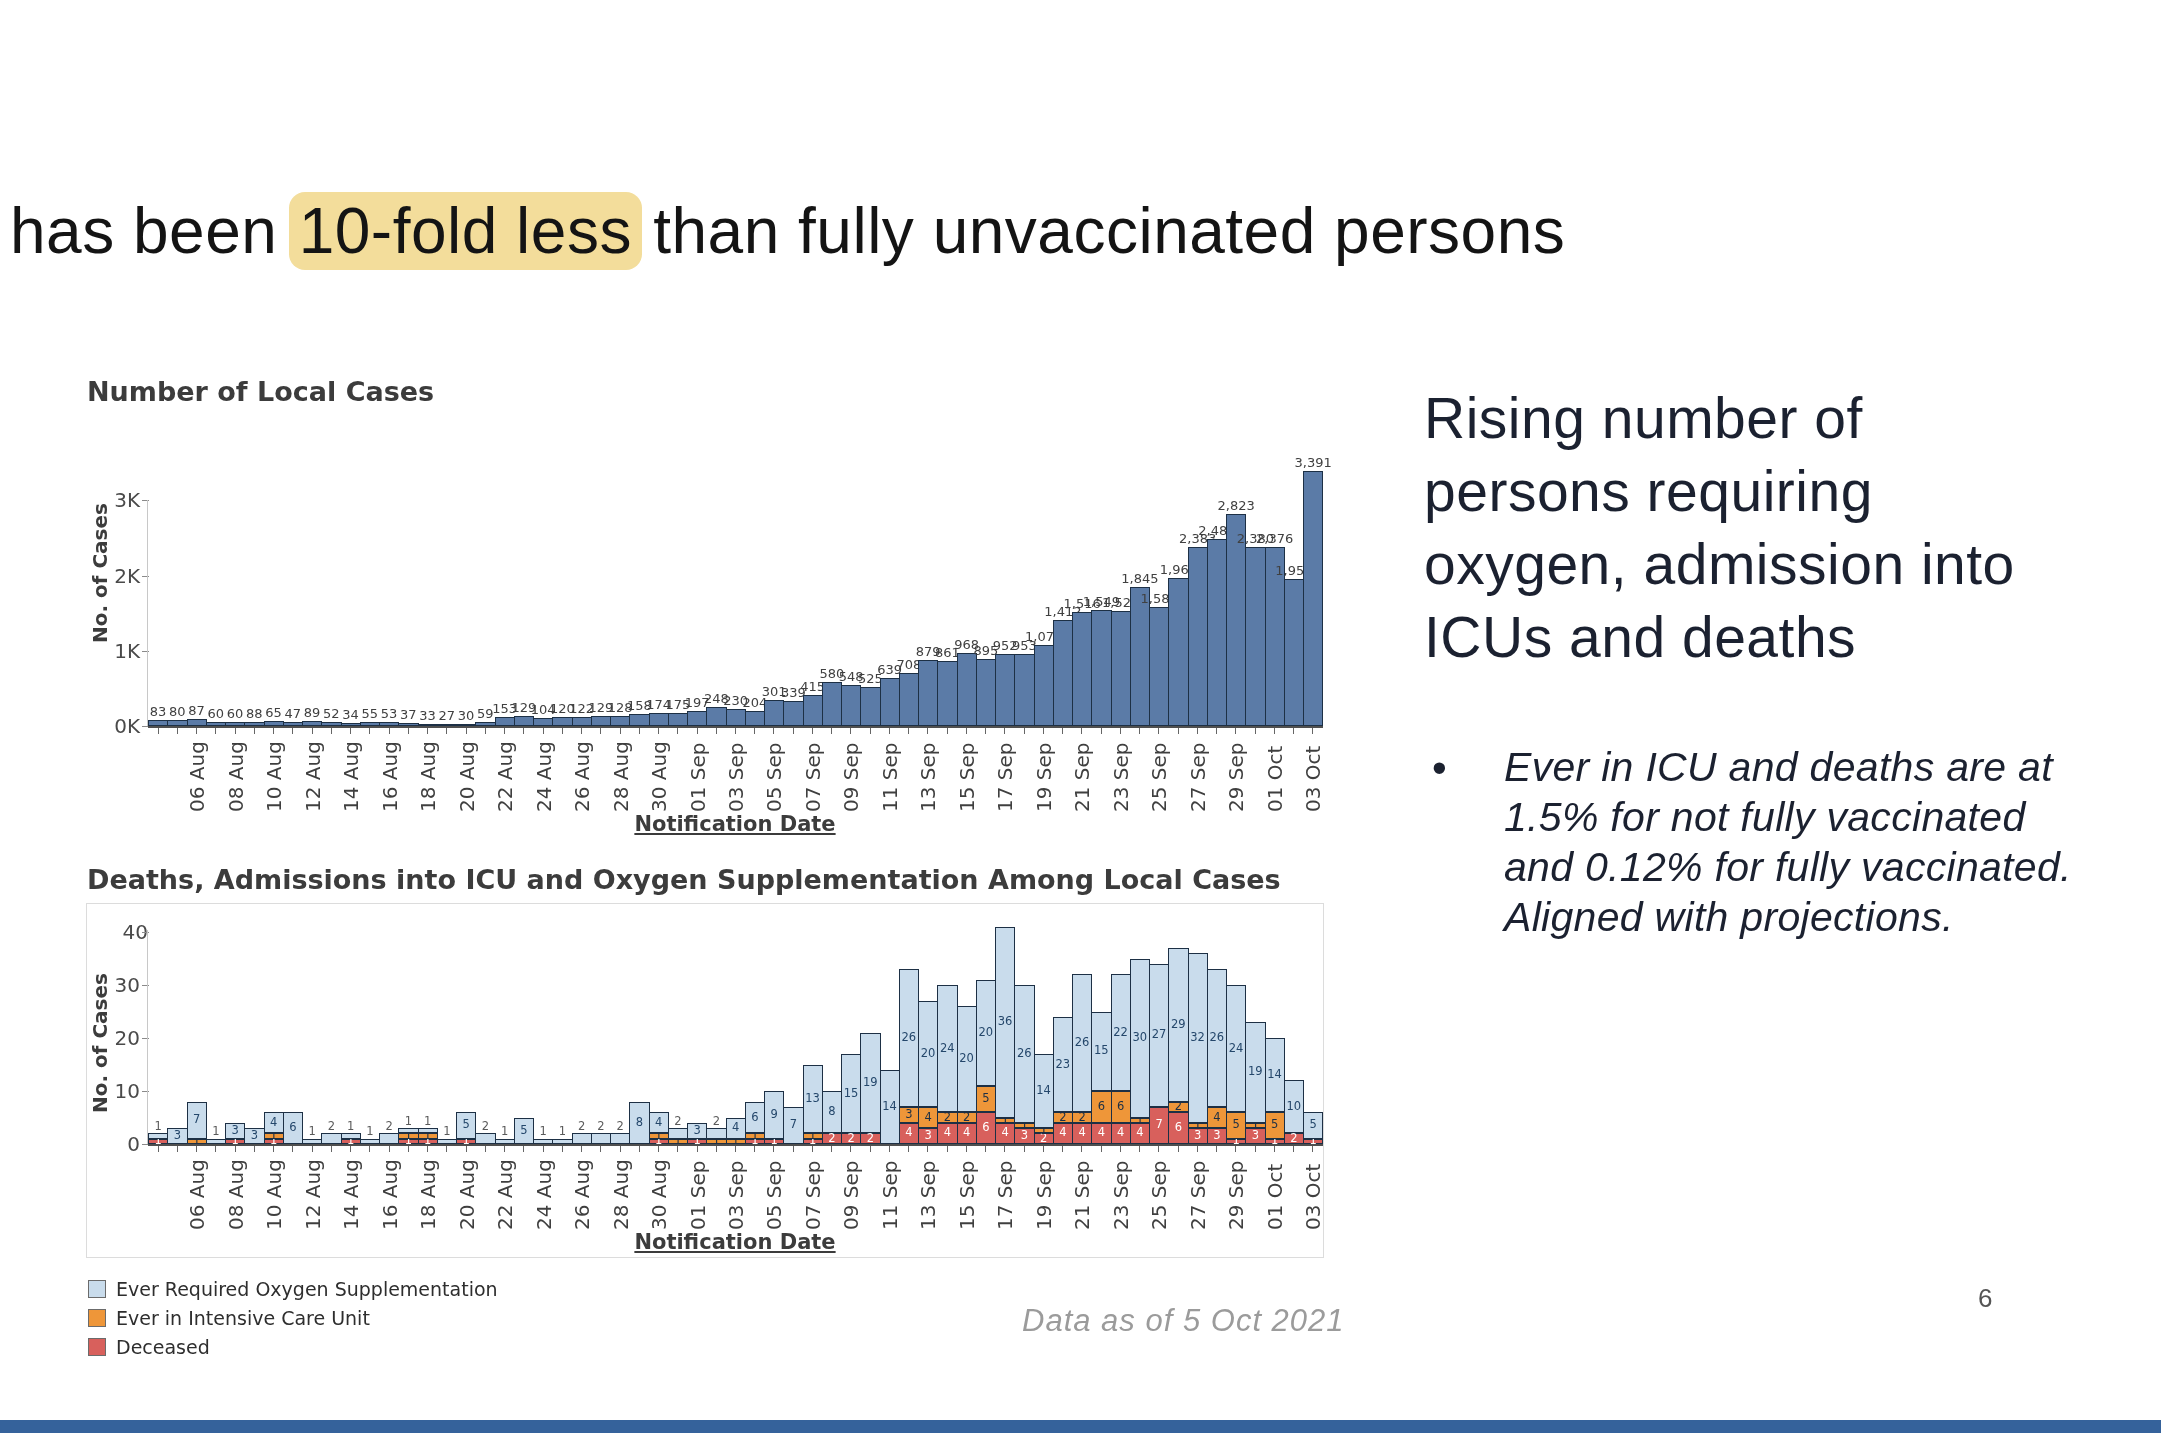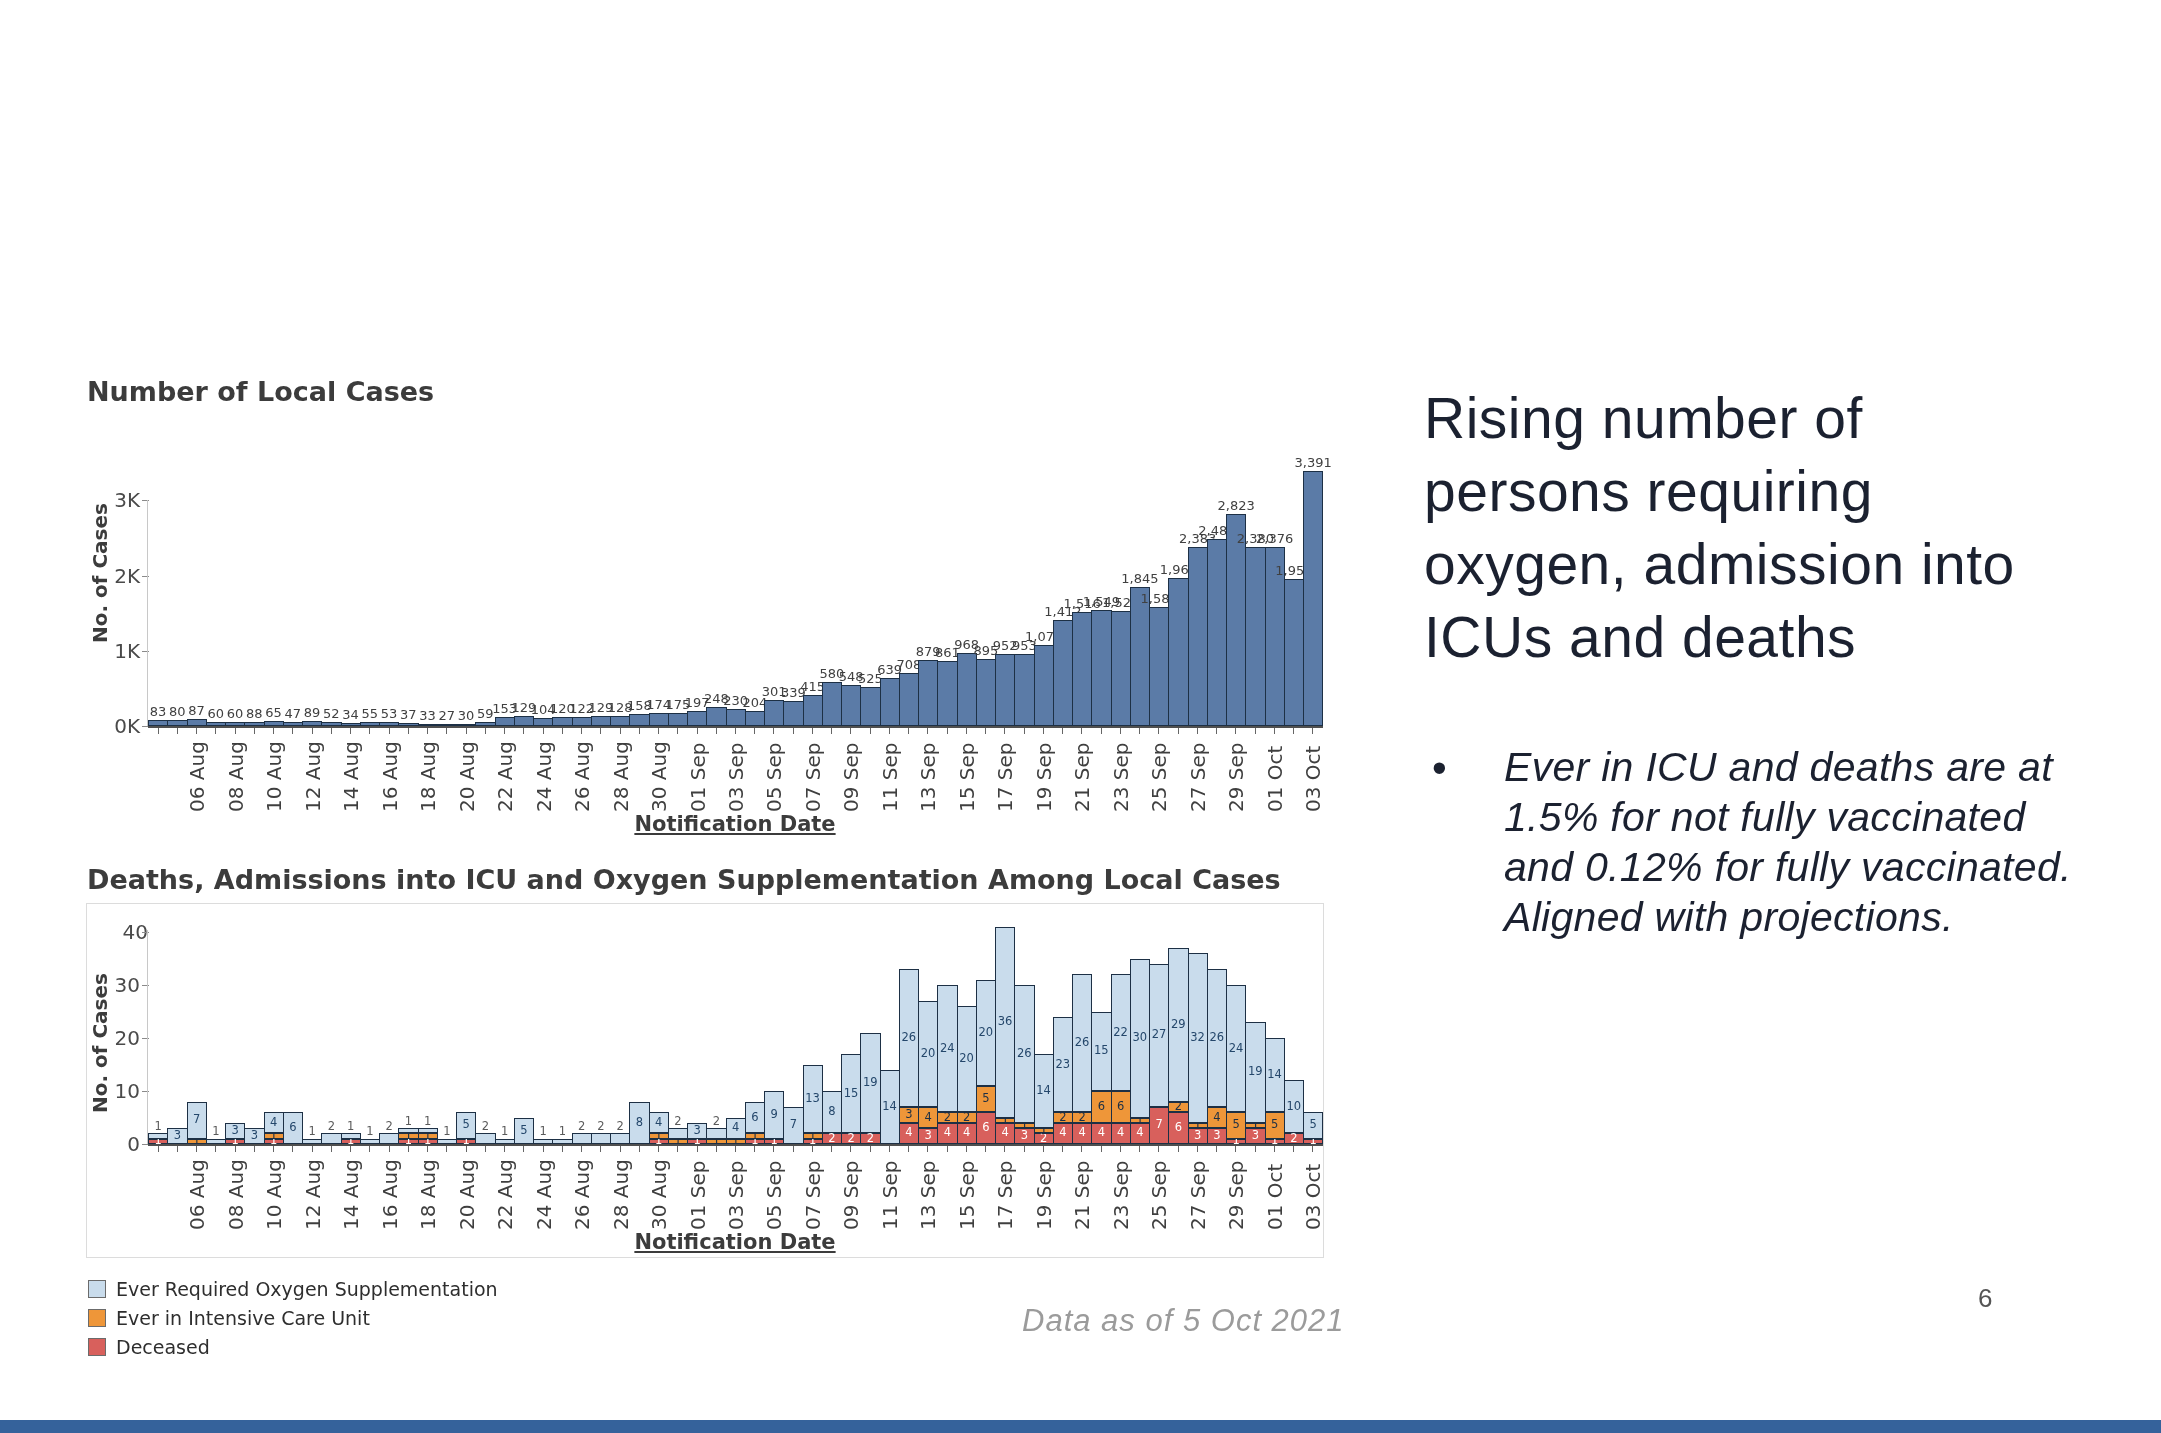--- a/index.html
+++ b/index.html
@@ -109,20 +109,21 @@
     position:absolute;left:1022px;top:1303px;
     font-size:31px;font-style:italic;color:#9b9b9b;letter-spacing:1px;
   }
   .page-number{position:absolute;left:1978px;top:1283px;font-size:26px;color:#555;}
   .bottom-strip{position:absolute;left:0;bottom:0;width:100%;height:13px;background:#35629b;}
 </style>
 </head>
 <body>
 
 <h1 class="slide-title">
+    <div><span>has been </span><span class="hl">10-fold less</span><span> than fully unvaccinated persons</span></div>
   </h1>
 
 <div>
   <span class="chart-title" style="left:87px;top:376px;">Number of Local Cases</span>
   <span class="vlab" style="left:88px;top:488px;height:170px;">No. of Cases</span>
   <div id="c1-yaxis">
       <span class="ytick-label" style="left: 80px; top: 714px;">0K</span>
       <div class="ytick-dash" style="left: 142px; top: 726px;"></div>
       <span class="ytick-label" style="left: 80px; top: 638.8px;">1K</span>
       <div class="ytick-dash" style="left: 142px; top: 650.8px;"></div>

